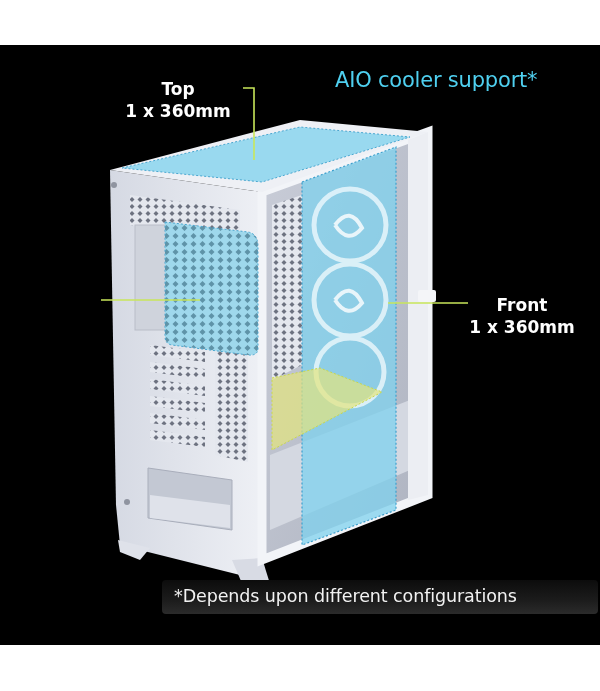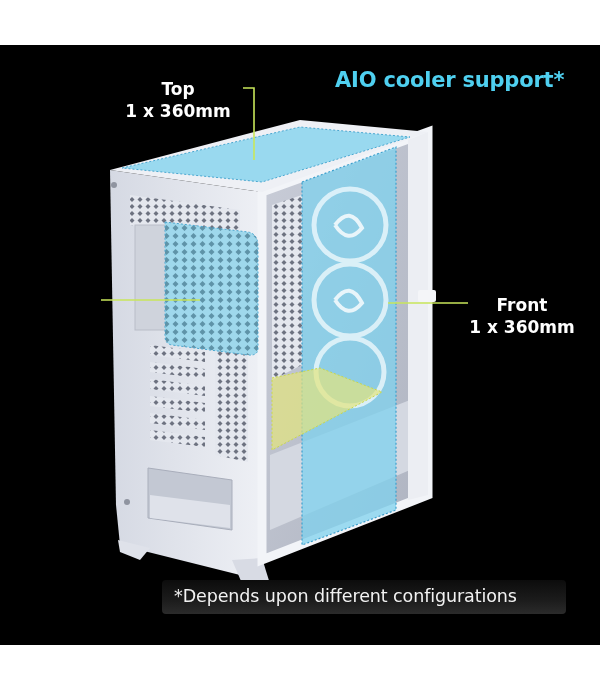--- a/index.html
+++ b/index.html
@@ -1,21 +1,21 @@
 <!DOCTYPE html>
 <html><head>
 <meta charset="utf-8">
 <style>
   html,body{margin:0;padding:0;background:#ffffff;}
   body{width:600px;height:691px;position:relative;overflow:hidden;font-family:"DejaVu Sans","Liberation Sans",sans-serif;}
   .panel{position:absolute;left:0;top:45px;width:600px;height:600px;background:#000;}
   .art{position:absolute;left:0;top:0;width:600px;height:691px;}
   .label{position:absolute;color:#fff;font-weight:bold;text-align:center;line-height:22px;font-size:17px;margin-top:8px;}
-  .headline{position:absolute;left:335px;top:68px;color:#4fd0f0;font-weight:bold;font-size:21px;white-space:nowrap;letter-spacing:-0.2px;}
-  .note{position:absolute;left:162px;top:580px;width:404px;height:34px;border-radius:4px;
+  .headline{position:absolute;left:335px;top:68px;color:#4fd0f0;font-weight:normal;font-size:21px;white-space:nowrap;letter-spacing:-0.2px;}
+  .note{position:absolute;left:162px;top:580px;width:436px;height:34px;border-radius:4px;
         background:linear-gradient(180deg,#0c0c0c 0%,#1c1c1c 60%,#2b2b2b 100%);}
   .note span{position:absolute;left:12px;top:6px;color:#f2f2f2;font-size:17.5px;white-space:nowrap;letter-spacing:-0.1px;}
 </style>
 </head>
 <body>
 
 <div class="panel"></div>
 
 <svg class="art" viewBox="0 0 600 691" xmlns="http://www.w3.org/2000/svg">
   <defs>

